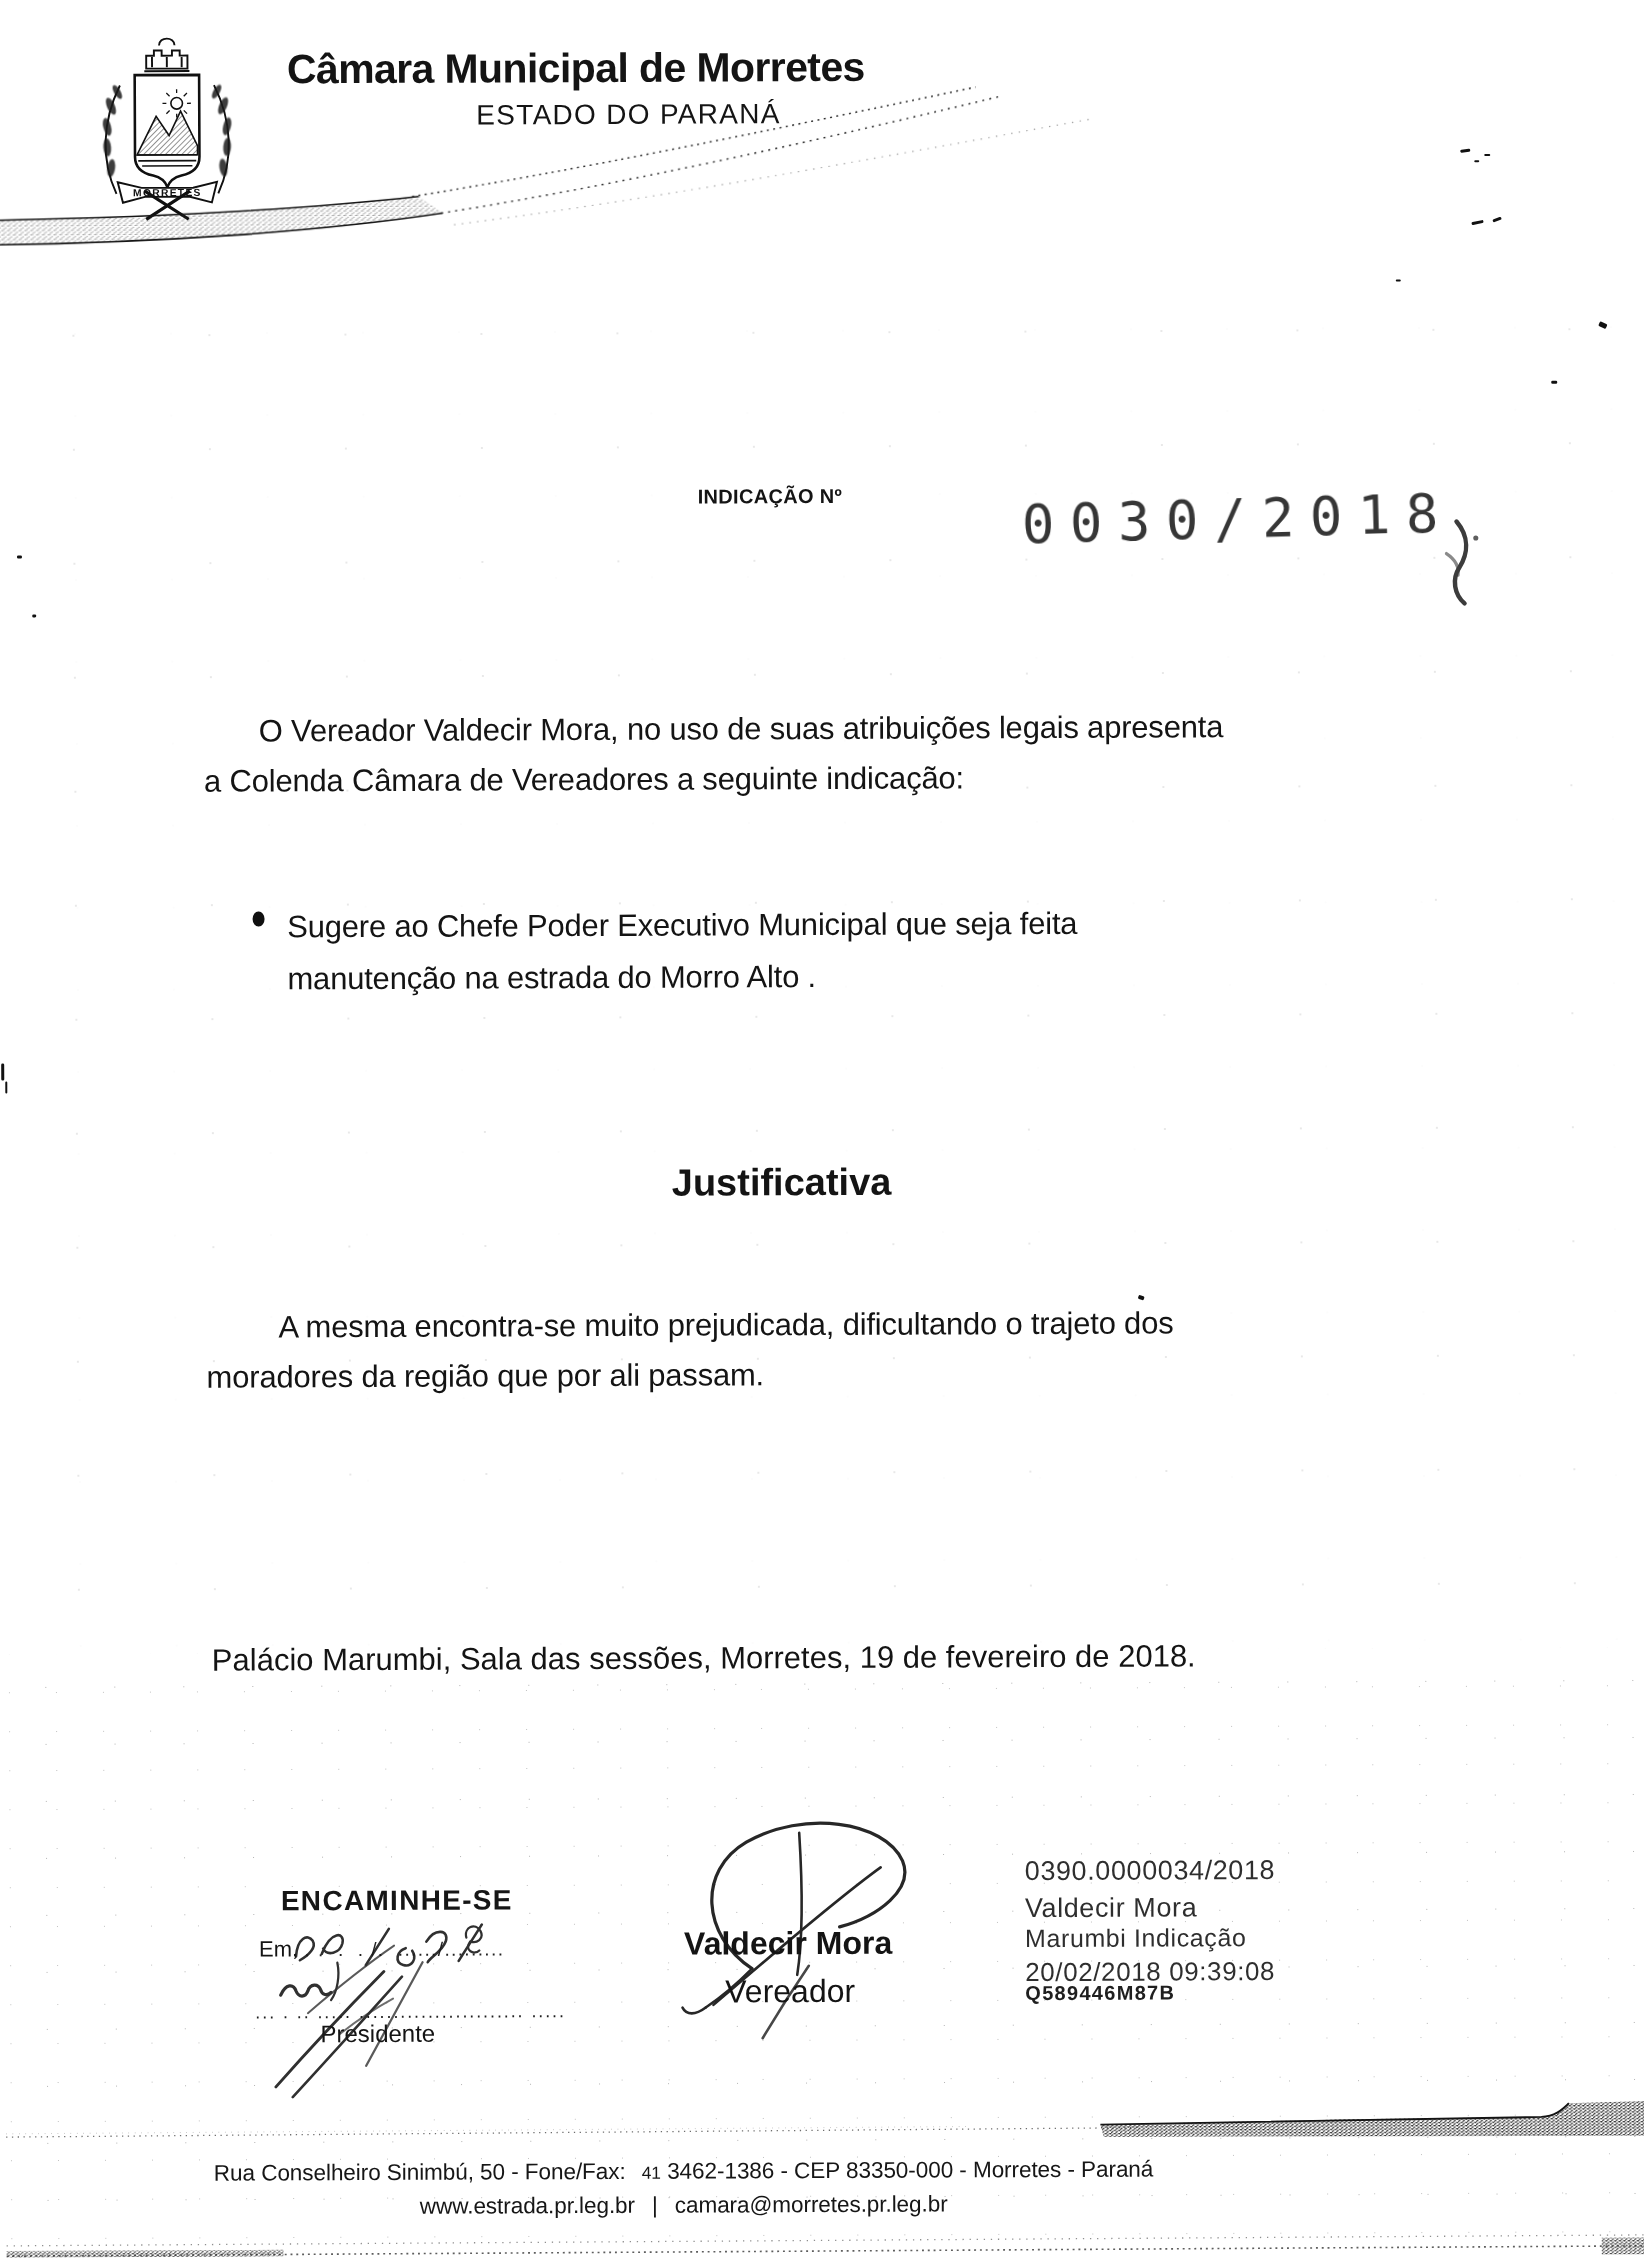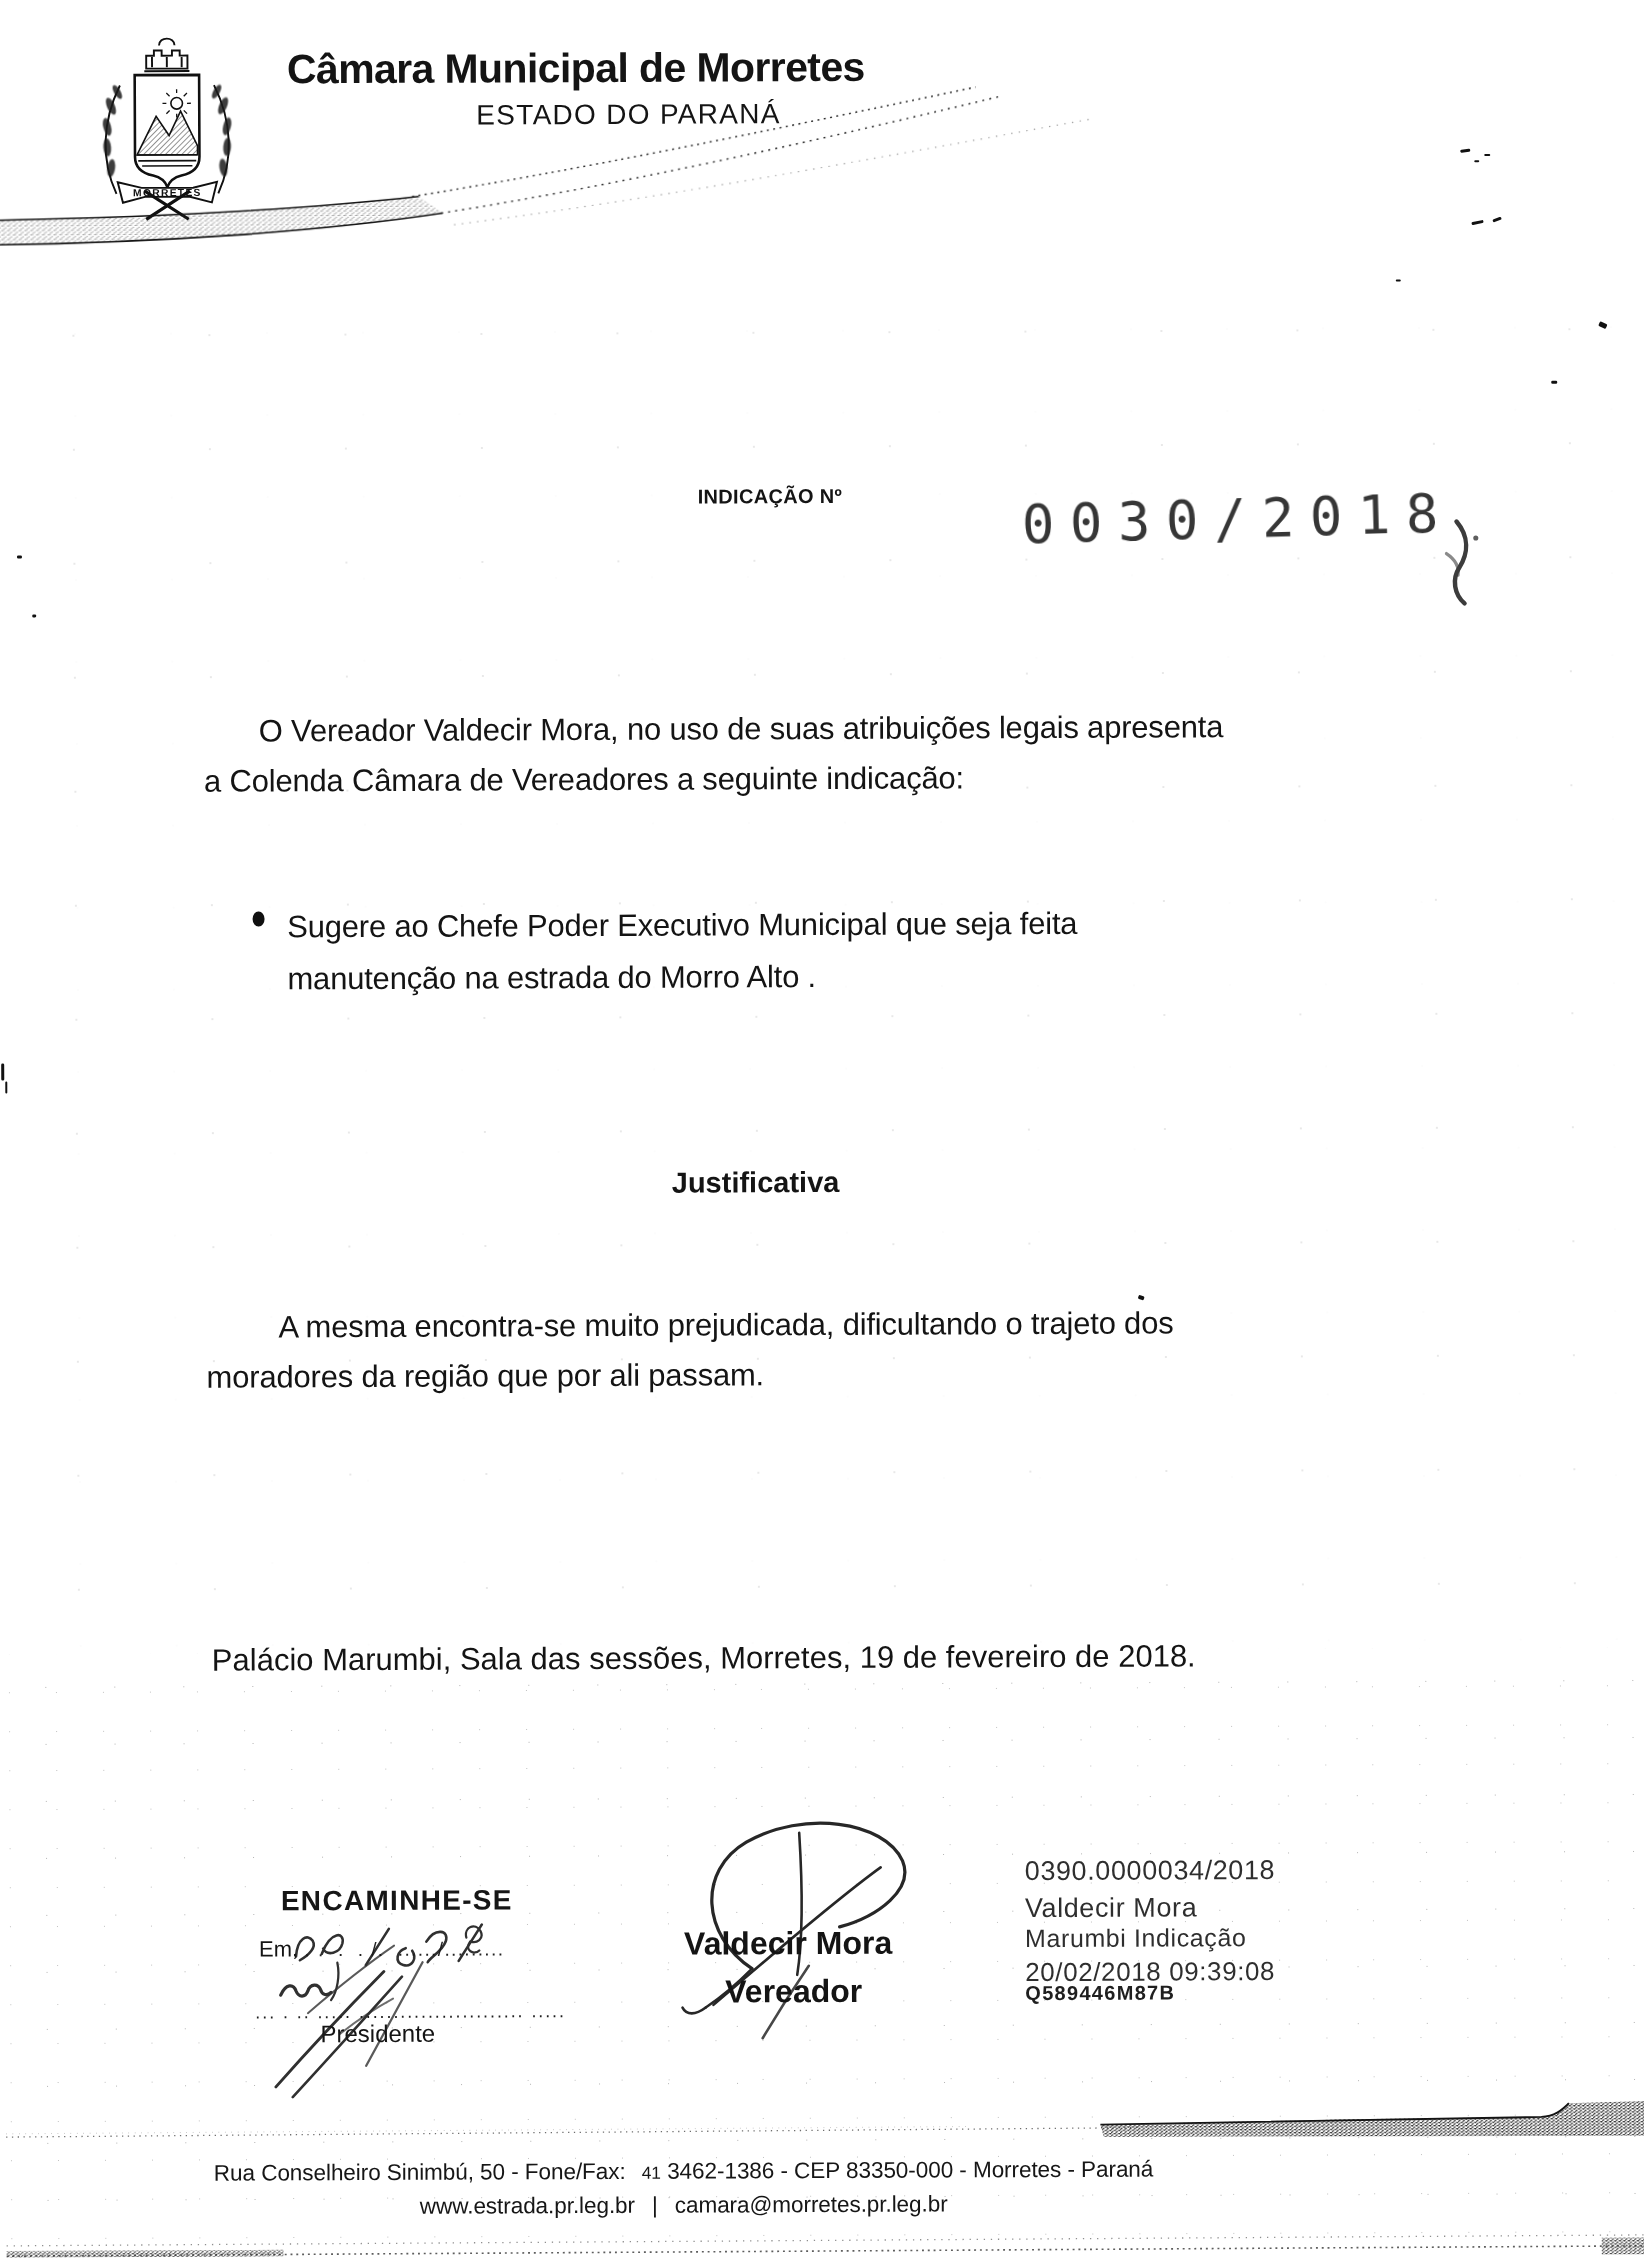--- a/index.html
+++ b/index.html
@@ -30,39 +30,39 @@
   .stamp-artifact { position:absolute; left:1435px; top:513px; width:64px; height:116px; }
 
   
   .para { position:absolute; font-size:31px; line-height:50px; letter-spacing:-0.2px; }
   .p-intro { left:205px; top:704px; width:1238px; }
   .p-intro .l1 { text-indent:55px; }
   .bullet-row { position:absolute; left:253px; top:899px; display:flex; }
   .bullet-dot { width:11.6px; height:15px; background:#101010; border-radius:50%;
                 margin:10.3px 23px 0 0; flex:0 0 auto; }
   .bullet-text { font-size:31px; line-height:52px; letter-spacing:-0.2px; }
-  .sec-title { position:absolute; left:671px; top:1164px; font-size:29px; font-weight:bold; line-height:36px; }
+  .sec-title { position:absolute; left:671px; top:1164px; font-size:38px; font-weight:bold; line-height:36px; }
   .p-just { left:205px; top:1300px; width:1238px; line-height:50px; }
   .p-just .l1 { text-indent:72px; }
   .dateline { position:absolute; left:209px; top:1640px; font-size:31px; line-height:36px; }
 
   
   .enc-title { position:absolute; left:277px; top:1883px; font-size:28px; font-weight:bold;
                letter-spacing:1.3px; line-height:32px; color:#161616; }
   .em-line { position:absolute; left:255px; top:1934px; display:flex; align-items:baseline; }
   .em-label { font-size:22px; line-height:26px; }
   .em-leaders { font-size:19.3px; letter-spacing:1.3px; margin-left:6.4px; color:#222; white-space:pre; }
   .dotted-line { position:absolute; left:251px; top:2000px; font-size:18px; letter-spacing:1.9px;
                  color:#1c1c1c; white-space:pre; }
   .pres-role { position:absolute; left:316px; top:2018px; font-size:24px; line-height:28px; }
   .sig-svg { position:absolute; pointer-events:none; }
 
   .author-name { position:absolute; left:680px; top:1925px; font-size:32px; font-weight:bold;
                  line-height:37px; letter-spacing:0px; }
-  .author-role { position:absolute; left:721px; top:1973px; font-size:32px; font-weight:bold; line-height:37px; }
+  .author-role { position:absolute; left:721px; top:1973px; font-size:32px; font-weight:normal; line-height:37px; }
 
   .stamp-line { position:absolute; left:1021px; color:#1f1f1f; opacity:.93; letter-spacing:0.6px; white-space:nowrap; }
   .st1 { top:1857px; font-size:27px; }
   .st2 { top:1894px; font-size:27px; }
   .st3 { top:1925px; font-size:25px; }
   .st4 { top:1958px; font-size:26px; }
   .st5 { top:1983px; font-size:20px; font-weight:bold; letter-spacing:1.3px; opacity:1; }
 
   
   .footer-deco { position:absolute; left:0; top:2102px; width:1644px; height:159px; }

